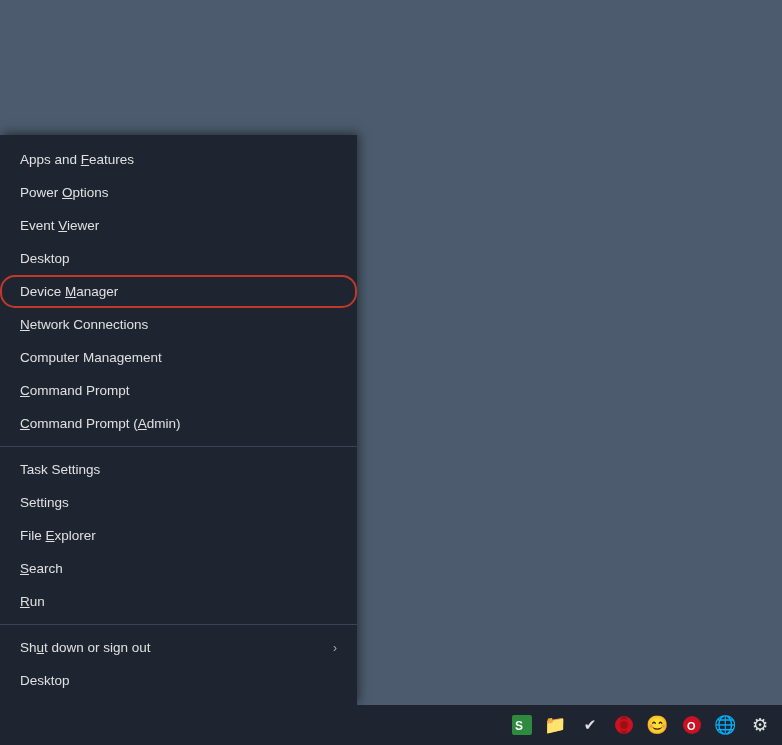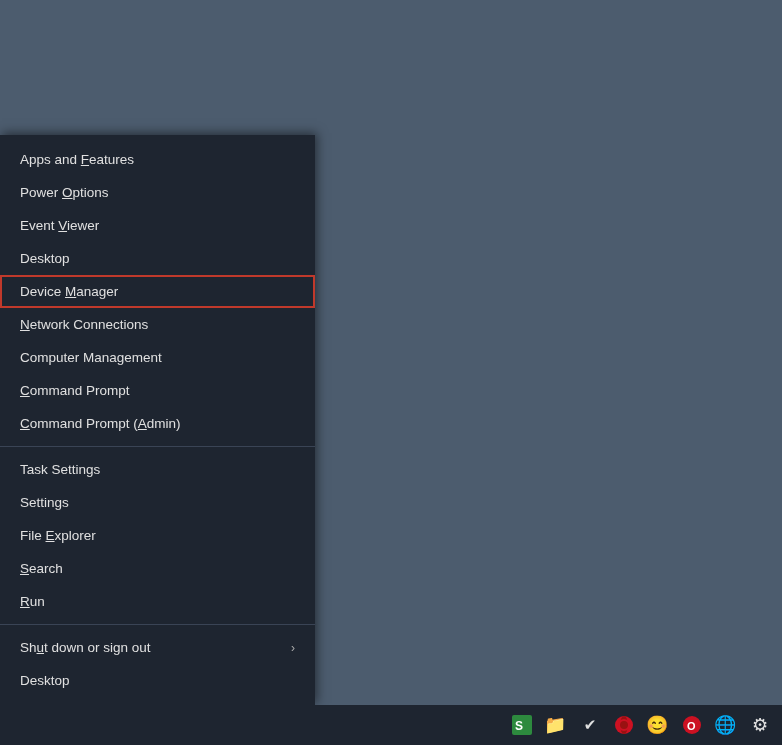--- a/index.html
+++ b/index.html
@@ -43,40 +43,41 @@
       cursor: pointer;
       border-radius: 3px;
       font-size: 16px;
     }
 
     
     .context-menu {
       position: absolute;
       bottom: 40px;
       left: 0;
-      width: 315px;
+      width: 357px;
       background-color: #1e2530;
       color: #e0e0e0;
       font-size: 13.5px;
       padding: 8px 0;
       box-shadow: 2px -2px 10px rgba(0,0,0,0.5);
     }
 
     .menu-item {
       padding: 9px 20px;
       cursor: pointer;
       white-space: nowrap;
       display: flex;
       align-items: center;
       justify-content: space-between;
     }
 
     .menu-item.highlighted {
       outline: 2px solid #c0392b;
       outline-offset: -2px;
+      border-radius: 15px;
     }
 
     .menu-divider {
       height: 1px;
       background-color: #3a4455;
       margin: 6px 0;
     }
 
     .menu-item-arrow {
       font-size: 12px;

